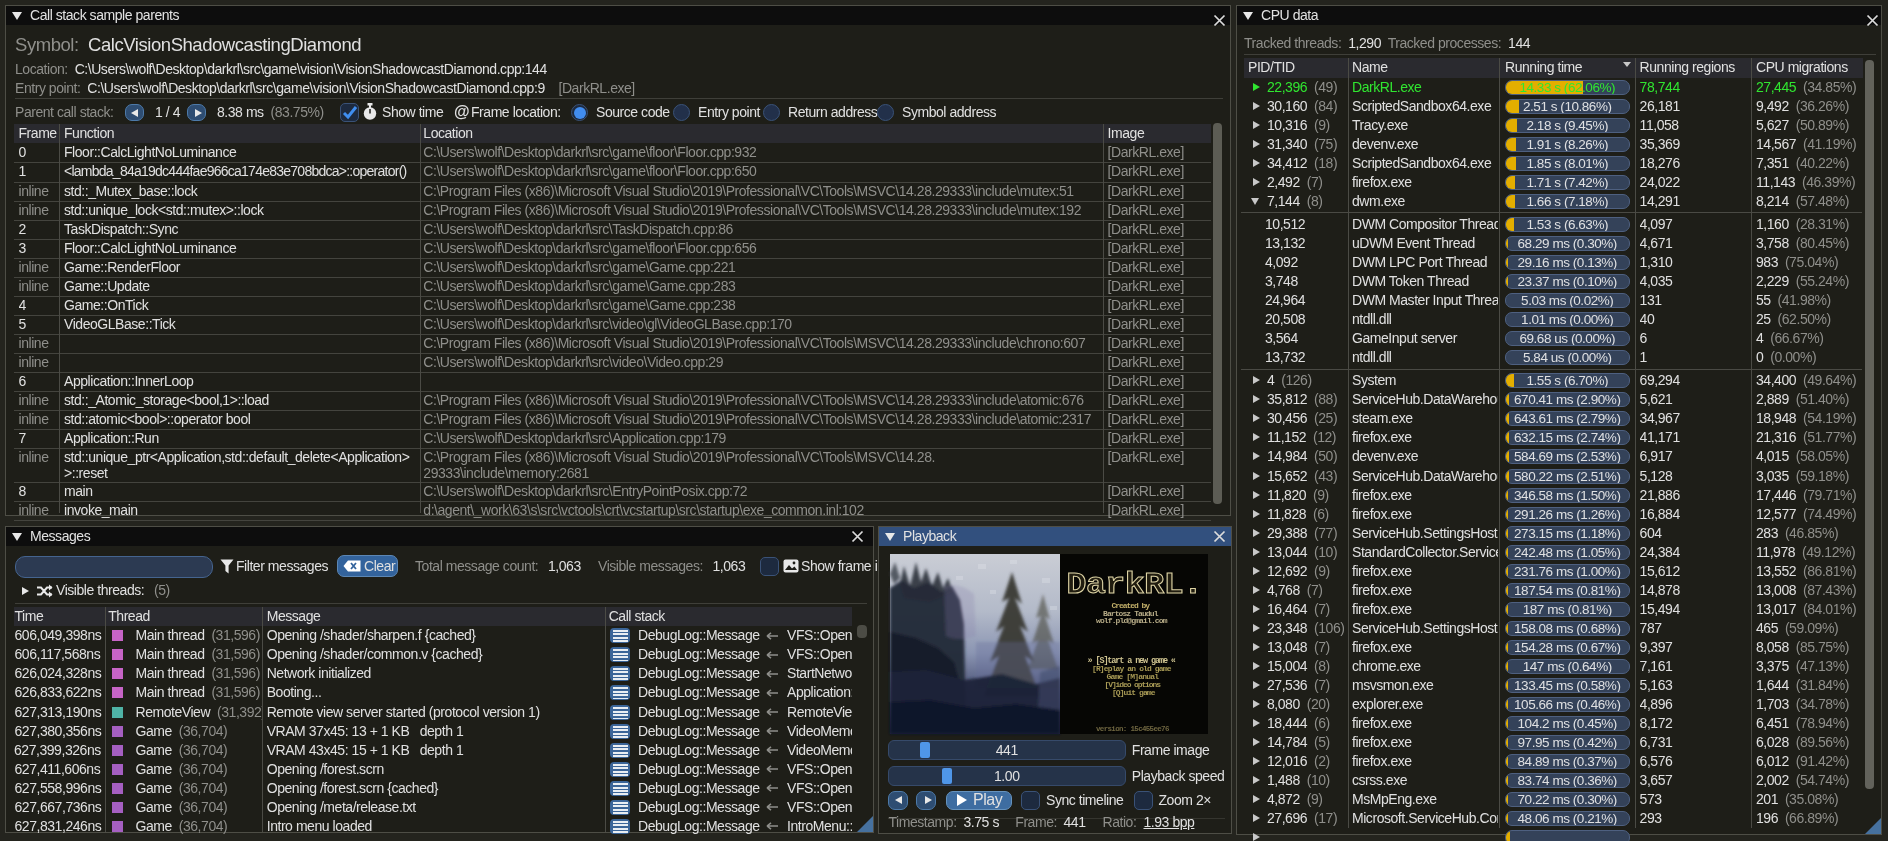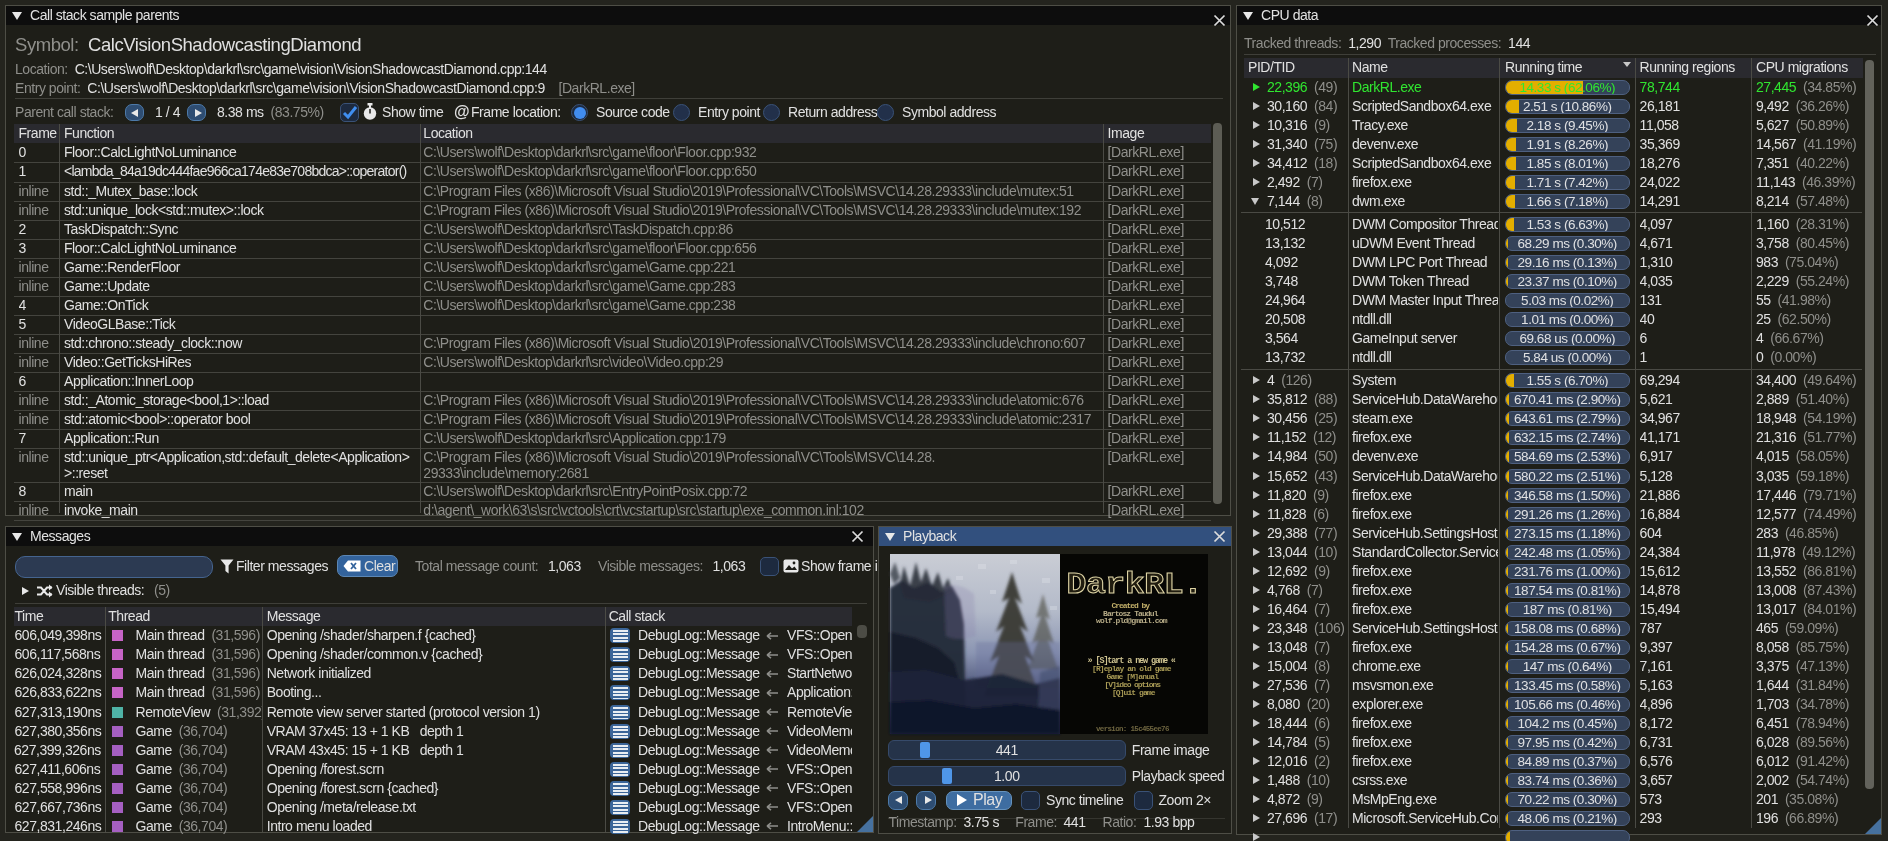--- a/index.html
+++ b/index.html
@@ -118,29 +118,28 @@
 <div class="cell g" style="left:417.3px;top:270.75000000000006px;width:676px;height:19.05px;line-height:19.05px">C:\Users\wolf\Desktop\darkrl\src\game\Game.cpp:283</div>
 <div class="cell g" style="left:1101.6px;top:270.75000000000006px;width:101px;height:19.05px;line-height:19.05px">[DarkRL.exe]</div>
 <div class="hsep" style="left:8px;width:1196.5px;top:289.80000000000007px"></div>
 <div class="cell" style="left:12.5px;top:289.80000000000007px;width:39px;height:19.05px;line-height:19.05px">4</div>
 <div class="cell" style="left:58px;top:289.80000000000007px;width:356px;height:19.05px;line-height:19.05px">Game::OnTick</div>
 <div class="cell g" style="left:417.3px;top:289.80000000000007px;width:676px;height:19.05px;line-height:19.05px">C:\Users\wolf\Desktop\darkrl\src\game\Game.cpp:238</div>
 <div class="cell g" style="left:1101.6px;top:289.80000000000007px;width:101px;height:19.05px;line-height:19.05px">[DarkRL.exe]</div>
 <div class="hsep" style="left:8px;width:1196.5px;top:308.8500000000001px"></div>
 <div class="cell" style="left:12.5px;top:308.8500000000001px;width:39px;height:19.05px;line-height:19.05px">5</div>
 <div class="cell" style="left:58px;top:308.8500000000001px;width:356px;height:19.05px;line-height:19.05px">VideoGLBase::Tick</div>
+<div class="cell g" style="left:417.3px;top:308.8500000000001px;width:676px;height:19.05px;line-height:19.05px">C:\Users\wolf\Desktop\darkrl\src\video\gl\VideoGLBase.cpp:170</div>
 <div class="cell g" style="left:1101.6px;top:308.8500000000001px;width:101px;height:19.05px;line-height:19.05px">[DarkRL.exe]</div>
 <div class="hsep" style="left:8px;width:1196.5px;top:327.9000000000001px"></div>
 <div class="cell g" style="left:12.5px;top:327.9000000000001px;width:39px;height:19.05px;line-height:19.05px">inline</div>
-<div class="cell" style="left:58px;top:327.9000000000001px;width:356px;height:19.05px;line-height:19.05px">std::chrono::steady_clock::now</div>
 <div class="cell g" style="left:417.3px;top:327.9000000000001px;width:676px;height:19.05px;line-height:19.05px">C:\Program Files (x86)\Microsoft Visual Studio\2019\Professional\VC\Tools\MSVC\14.28.29333\include\chrono:607</div>
 <div class="cell g" style="left:1101.6px;top:327.9000000000001px;width:101px;height:19.05px;line-height:19.05px">[DarkRL.exe]</div>
 <div class="hsep" style="left:8px;width:1196.5px;top:346.9500000000001px"></div>
 <div class="cell g" style="left:12.5px;top:346.9500000000001px;width:39px;height:19.05px;line-height:19.05px">inline</div>
-<div class="cell" style="left:58px;top:346.9500000000001px;width:356px;height:19.05px;line-height:19.05px">Video::GetTicksHiRes</div>
 <div class="cell g" style="left:417.3px;top:346.9500000000001px;width:676px;height:19.05px;line-height:19.05px">C:\Users\wolf\Desktop\darkrl\src\video\Video.cpp:29</div>
 <div class="cell g" style="left:1101.6px;top:346.9500000000001px;width:101px;height:19.05px;line-height:19.05px">[DarkRL.exe]</div>
 <div class="hsep" style="left:8px;width:1196.5px;top:366.0000000000001px"></div>
 <div class="cell" style="left:12.5px;top:366.0000000000001px;width:39px;height:19.05px;line-height:19.05px">6</div>
 <div class="cell" style="left:58px;top:366.0000000000001px;width:356px;height:19.05px;line-height:19.05px">Application::InnerLoop</div>
 <div class="cell g" style="left:1101.6px;top:366.0000000000001px;width:101px;height:19.05px;line-height:19.05px">[DarkRL.exe]</div>
 <div class="hsep" style="left:8px;width:1196.5px;top:385.0500000000001px"></div>
 <div class="cell g" style="left:12.5px;top:385.0500000000001px;width:39px;height:19.05px;line-height:19.05px">inline</div>
 <div class="cell" style="left:58px;top:385.0500000000001px;width:356px;height:19.05px;line-height:19.05px">std::_Atomic_storage&lt;bool,1&gt;::load</div>
 <div class="cell g" style="left:417.3px;top:385.0500000000001px;width:676px;height:19.05px;line-height:19.05px">C:\Program Files (x86)\Microsoft Visual Studio\2019\Professional\VC\Tools\MSVC\14.28.29333\include\atomic:676</div>
@@ -436,21 +435,21 @@
 <div class="cb" style="left:142px;top:264px"></div>
 <div class="a" style="left:167px;top:265px;">Sync timeline</div>
 <div class="cb" style="left:254.5px;top:264px"></div>
 <div class="a" style="left:279.5px;top:265px;">Zoom 2×</div>
 <div class="sep" style="left:8.5px;width:337px;top:291px;background:#35352f"></div>
 <div class="a g" style="left:9.5px;top:287.5px;">Timestamp:</div>
 <div class="a" style="left:84.5px;top:287.5px;">3.75 s</div>
 <div class="a g" style="left:136.3px;top:287.5px;">Frame:</div>
 <div class="a" style="left:184.5px;top:287.5px;">441</div>
 <div class="a g" style="left:223.5px;top:287.5px;">Ratio:</div>
-<div class="a" style="left:264.5px;top:287.5px;">1.93 bpp</div>
+<div class="a" style="left:264.5px;top:287.5px;text-decoration:underline;">1.93 bpp</div>
 </div>
 <div class="w" style="left:1236px;top:5px;width:646px;height:830px">
 <div class="tb">
       <div class="trid" style="left:6px;top:6px"></div>
       <div class="tbt">CPU data</div>
     </div>
 <svg style="left:630px;top:9px" width="11" height="11">
       <path d="M0.5 0.5 L10.5 10.5 M10.5 0.5 L0.5 10.5" stroke="#dcdcdc" stroke-width="1.7"></path>
     </svg>
 <div class="a" style="left:7px;top:28.5px;"><span class="g">Tracked threads:</span>  1,290  <span class="g">Tracked processes:</span>  144</div>

